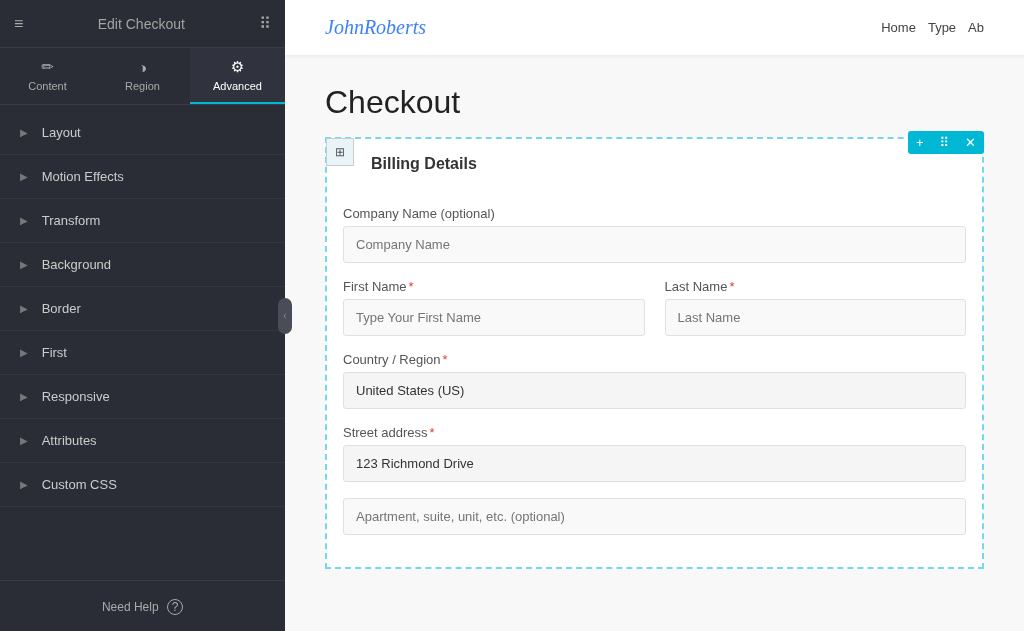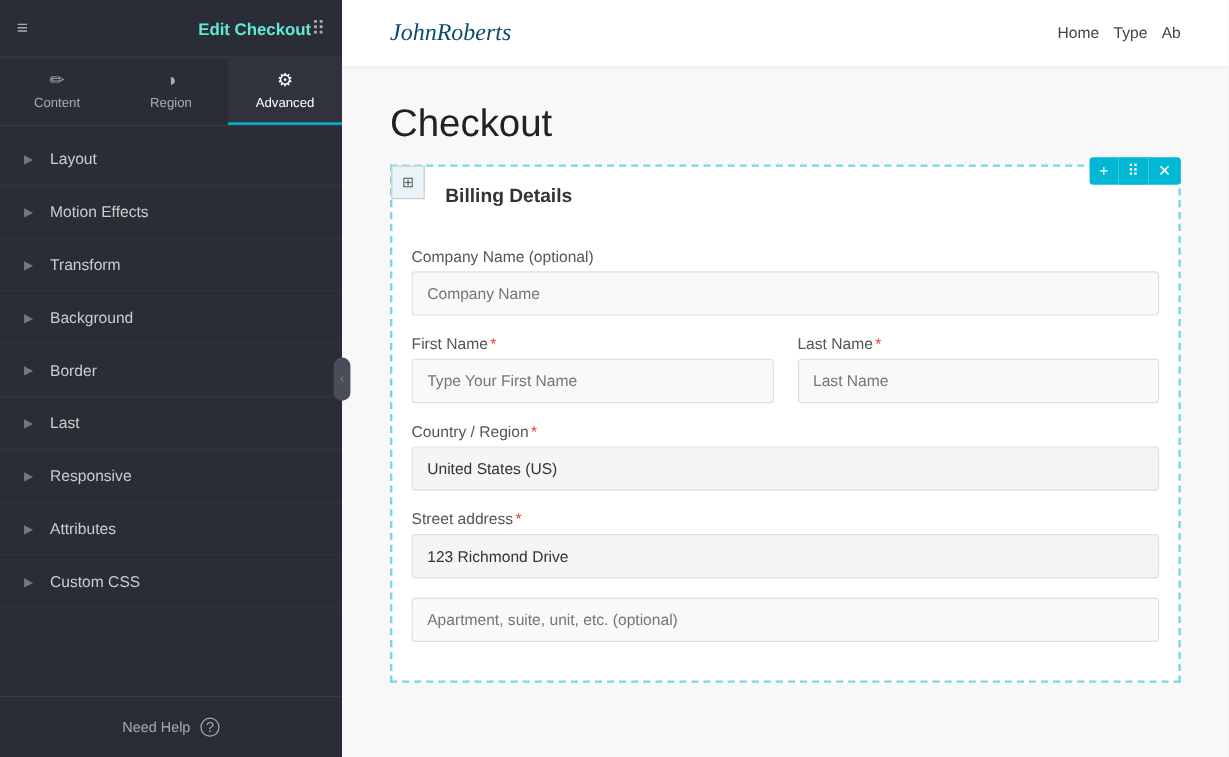--- a/index.html
+++ b/index.html
@@ -20,25 +20,25 @@
     .top-bar {
       display: flex;
       align-items: center;
       justify-content: space-between;
       padding: 0 14px;
       height: 48px;
       background: #2a2d35;
       border-bottom: 1px solid #3a3d47;
     }
     .top-bar-title {
-      color: #5eead4;
+      color: #a3a3a3;
       font-size: 14px;
-      font-weight: 700;
-      flex: 1;
-      text-align: right;
+      font-weight: 400;
+      flex: 1;
+      text-align: center;
     }
     .hamburger-icon, .grid-icon {
       color: #aaa;
       font-size: 16px;
       cursor: pointer;
     }
 
     
     .tabs {
       display: flex;
@@ -149,21 +149,21 @@
       align-items: center;
       justify-content: space-between;
       padding: 0 40px;
       height: 56px;
       border-bottom: 1px solid #eee;
       box-shadow: 0 1px 3px rgba(0,0,0,0.05);
     }
     .brand-name {
       font-family: Georgia, 'Times New Roman', serif;
       font-size: 20px;
-      color: #0c4a6e;
+      color: #3b82f6;
       font-style: italic;
     }
     .nav-links {
       display: flex;
       gap: 12px;
       align-items: flex-end;
     }
     .nav-link {
       font-size: 13px;
       color: #444;
@@ -320,21 +320,21 @@
     <div class="menu-item">
       <span class="chevron">▶</span>
       <span>Background</span>
     </div>
     <div class="menu-item">
       <span class="chevron">▶</span>
       <span>Border</span>
     </div>
     <div class="menu-item">
       <span class="chevron">▶</span>
-      <span>Last</span>
+      <span>First</span>
     </div>
     <div class="menu-item">
       <span class="chevron">▶</span>
       <span>Responsive</span>
     </div>
     <div class="menu-item">
       <span class="chevron">▶</span>
       <span>Attributes</span>
     </div>
     <div class="menu-item">

